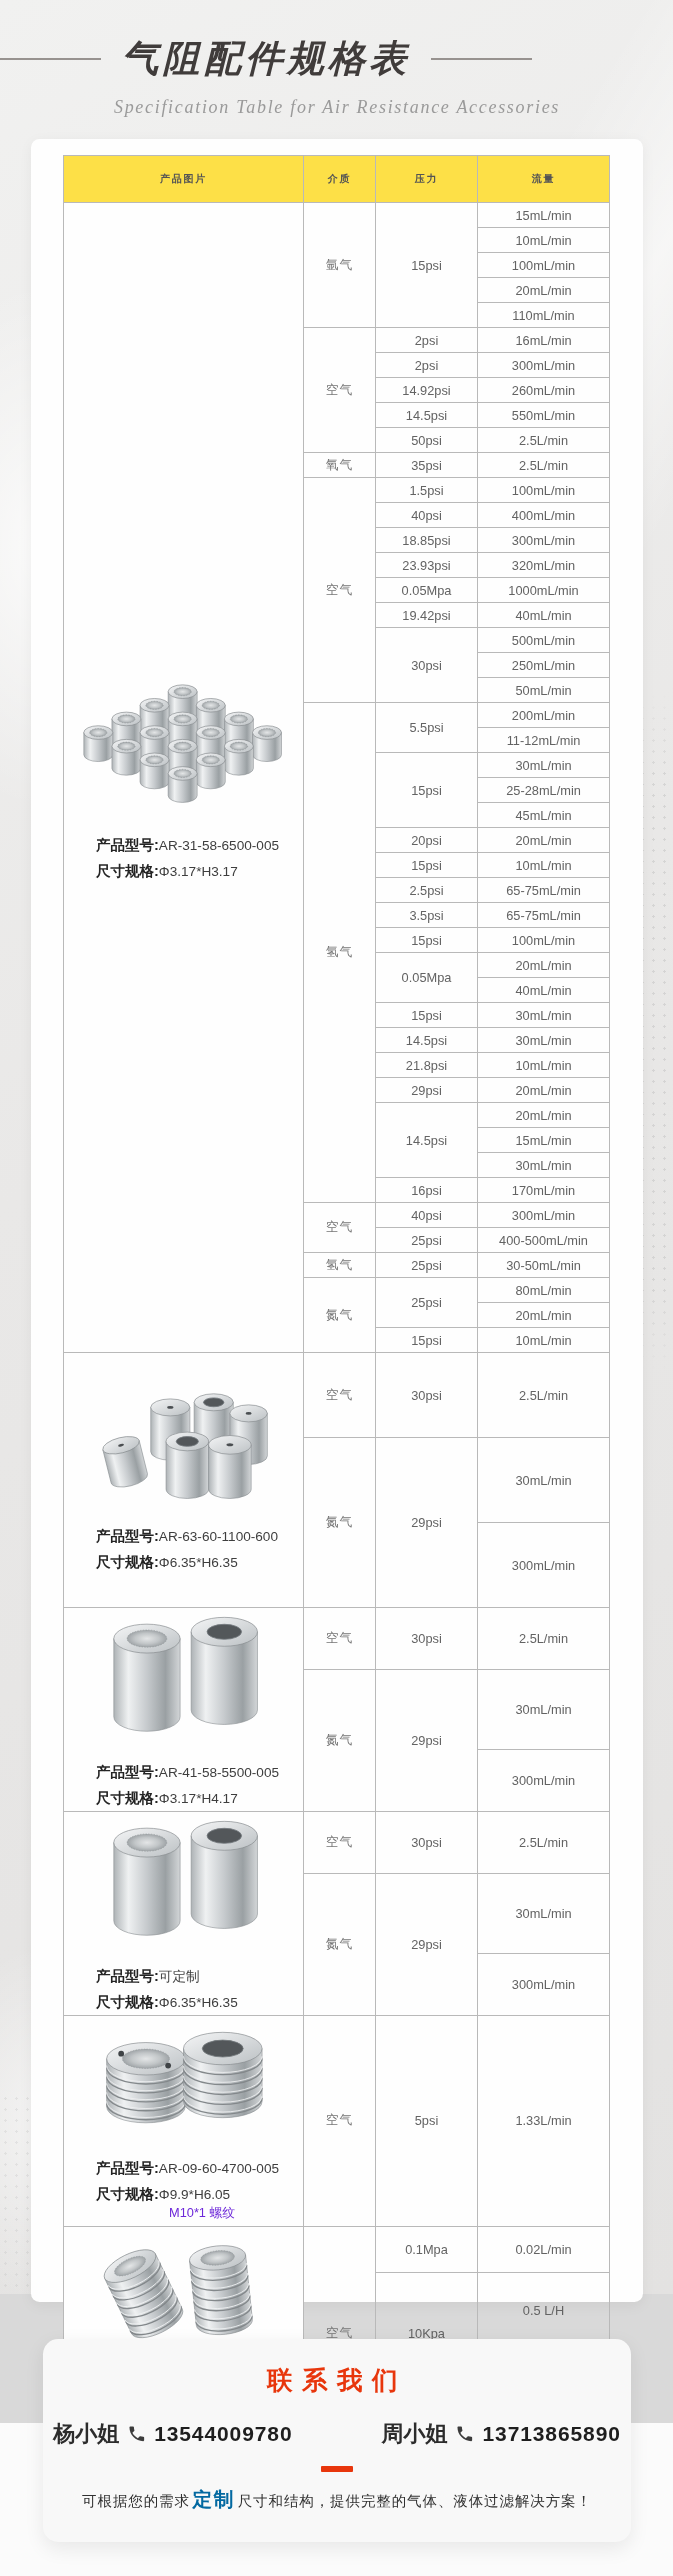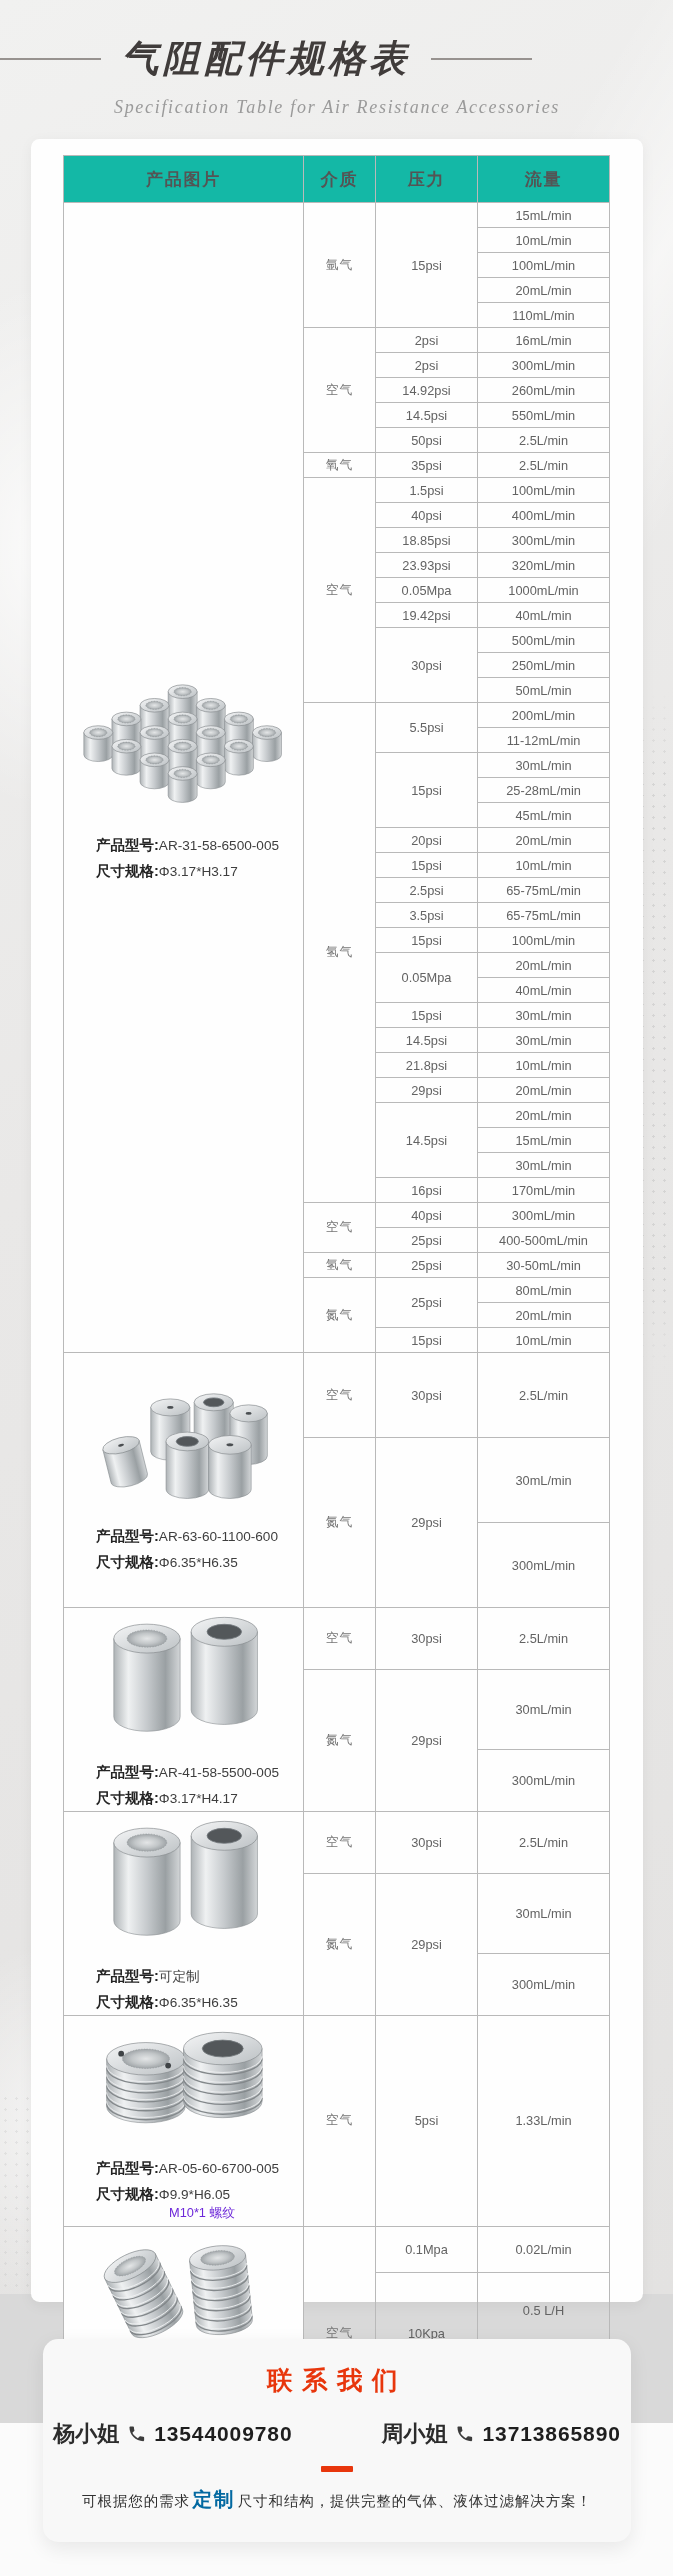--- a/index.html
+++ b/index.html
@@ -33,21 +33,21 @@
   .main-title{font-size:37px;font-weight:bold;color:#403c3b;letter-spacing:4.3px;margin:0;white-space:nowrap;}
   .subtitle{margin-top:12.8px;font-family:"Liberation Serif",serif;font-style:italic;
     font-size:18px;color:#9a9a9a;letter-spacing:1.7px;}
 
   
   .card{position:absolute;left:31px;top:139px;width:612px;height:2163px;background:#fefefe;
     border-radius:8.5px;box-shadow:0 3.4px 13.6px rgba(0,0,0,.05);}
   table{position:absolute;left:32px;top:16px;border-collapse:collapse;table-layout:fixed;width:547px;}
   th,td{border:0.9px solid #b9b9b9;text-align:center;vertical-align:middle;
     color:#636363;font-size:12.8px;padding:0;overflow:hidden;}
-  th{height:46px;font-size:17px;color:#545454;font-weight:bold;letter-spacing:1.7px;background:#14b8a6;}
+  th{height:46px;font-size:10px;color:#545454;font-weight:bold;letter-spacing:1.7px;background:#fde047;}
   tr.p0>td{height:24px;}
   tr.p1>td{height:84px;}
   tr.p2>td{height:61px;}
   tr.p3>td{height:61px;}
   tr.p4>td{height:183px;}
   tr.p5>td{height:45px;}
   td.med{color:#767676;letter-spacing:0.9px;}
   td.img-cell{vertical-align:middle;background:#fefefe;}
   .img-wrap{display:flex;justify-content:center;align-items:center;}
   .ptext{text-align:left;padding:12px 0 3.4px 32px;}
@@ -567,21 +567,21 @@
                 <path d="M 106 58.57757009345794 A 46 19 0 0 0 198 58.57757009345794" fill="none" stroke="#eef0f1" stroke-width="1"></path>
                 <path d="M 106 72.76635514018692 A 46 19 0 0 0 198 72.76635514018692" fill="none" stroke="#83888b" stroke-width="1.6"></path>
                 <path d="M 106 70.16635514018692 A 46 19 0 0 0 198 70.16635514018692" fill="none" stroke="#eef0f1" stroke-width="1"></path>
                 <path d="M 106 84.35514018691589 A 46 19 0 0 0 198 84.35514018691589" fill="none" stroke="#83888b" stroke-width="1.6"></path>
                 <path d="M 106 81.7551401869159 A 46 19 0 0 0 198 81.7551401869159" fill="none" stroke="#eef0f1" stroke-width="1"></path>
                 <path d="M 106 95.94392523364486 A 46 19 0 0 0 198 95.94392523364486" fill="none" stroke="#83888b" stroke-width="1.6"></path>
                 <path d="M 106 93.34392523364487 A 46 19 0 0 0 198 93.34392523364487" fill="none" stroke="#eef0f1" stroke-width="1"></path>
               </svg>
             </div>
             <div class="ptext">
-              <div class="pline"><span class="plabel">产品型号:</span><span class="pval">AR-05-60-6700-005</span></div>
+              <div class="pline"><span class="plabel">产品型号:</span><span class="pval">AR-09-60-4700-005</span></div>
               <div class="pline"><span class="plabel">尺寸规格:</span><span class="pval">Φ9.9*H6.05</span></div>
               <div class="pline3">M10*1 螺纹</div>
             </div>
           </td>
           <td class="med" rowspan="1">空气</td>
           <td class="pres" rowspan="1">5psi</td>
           <td class="flow">1.33L/min</td>
         </tr>
         <tr class="p5">
           <td class="img-cell" rowspan="4">

